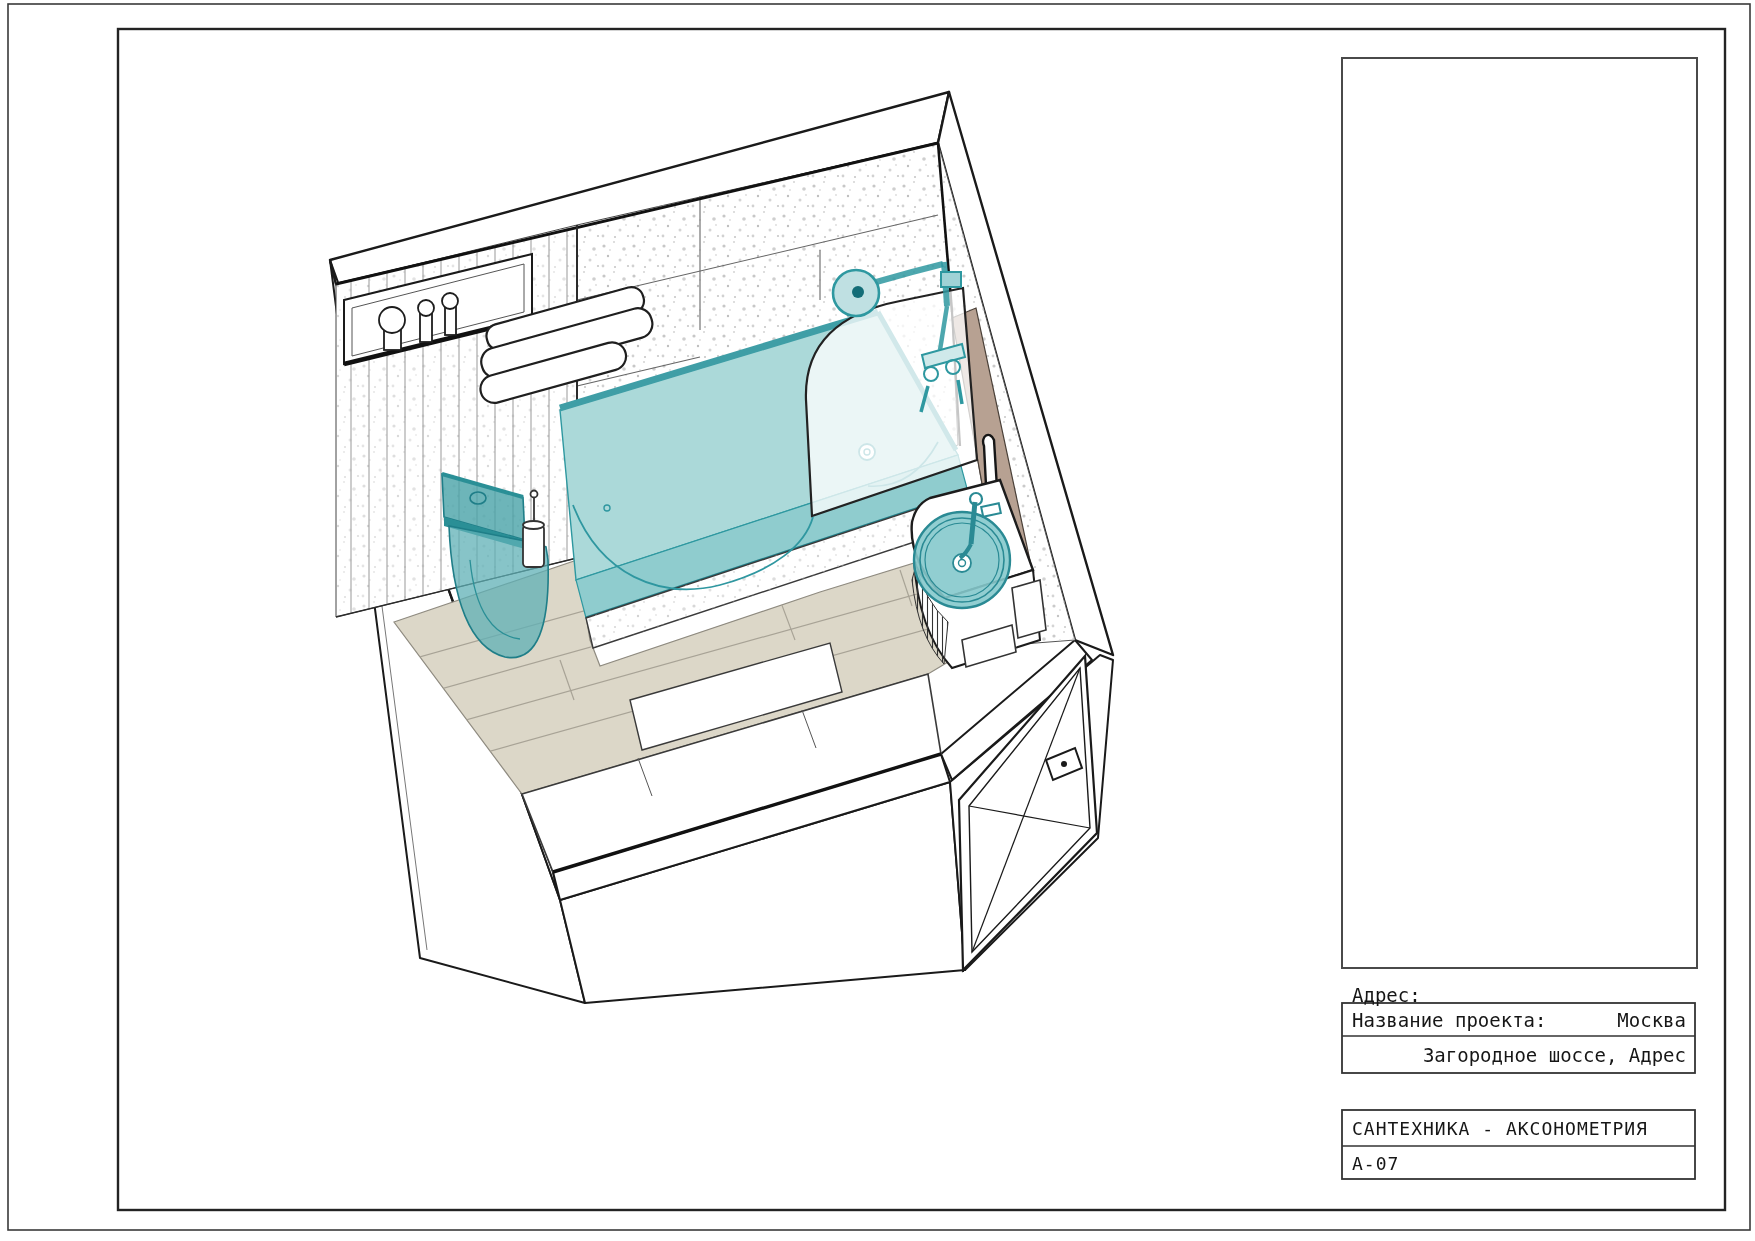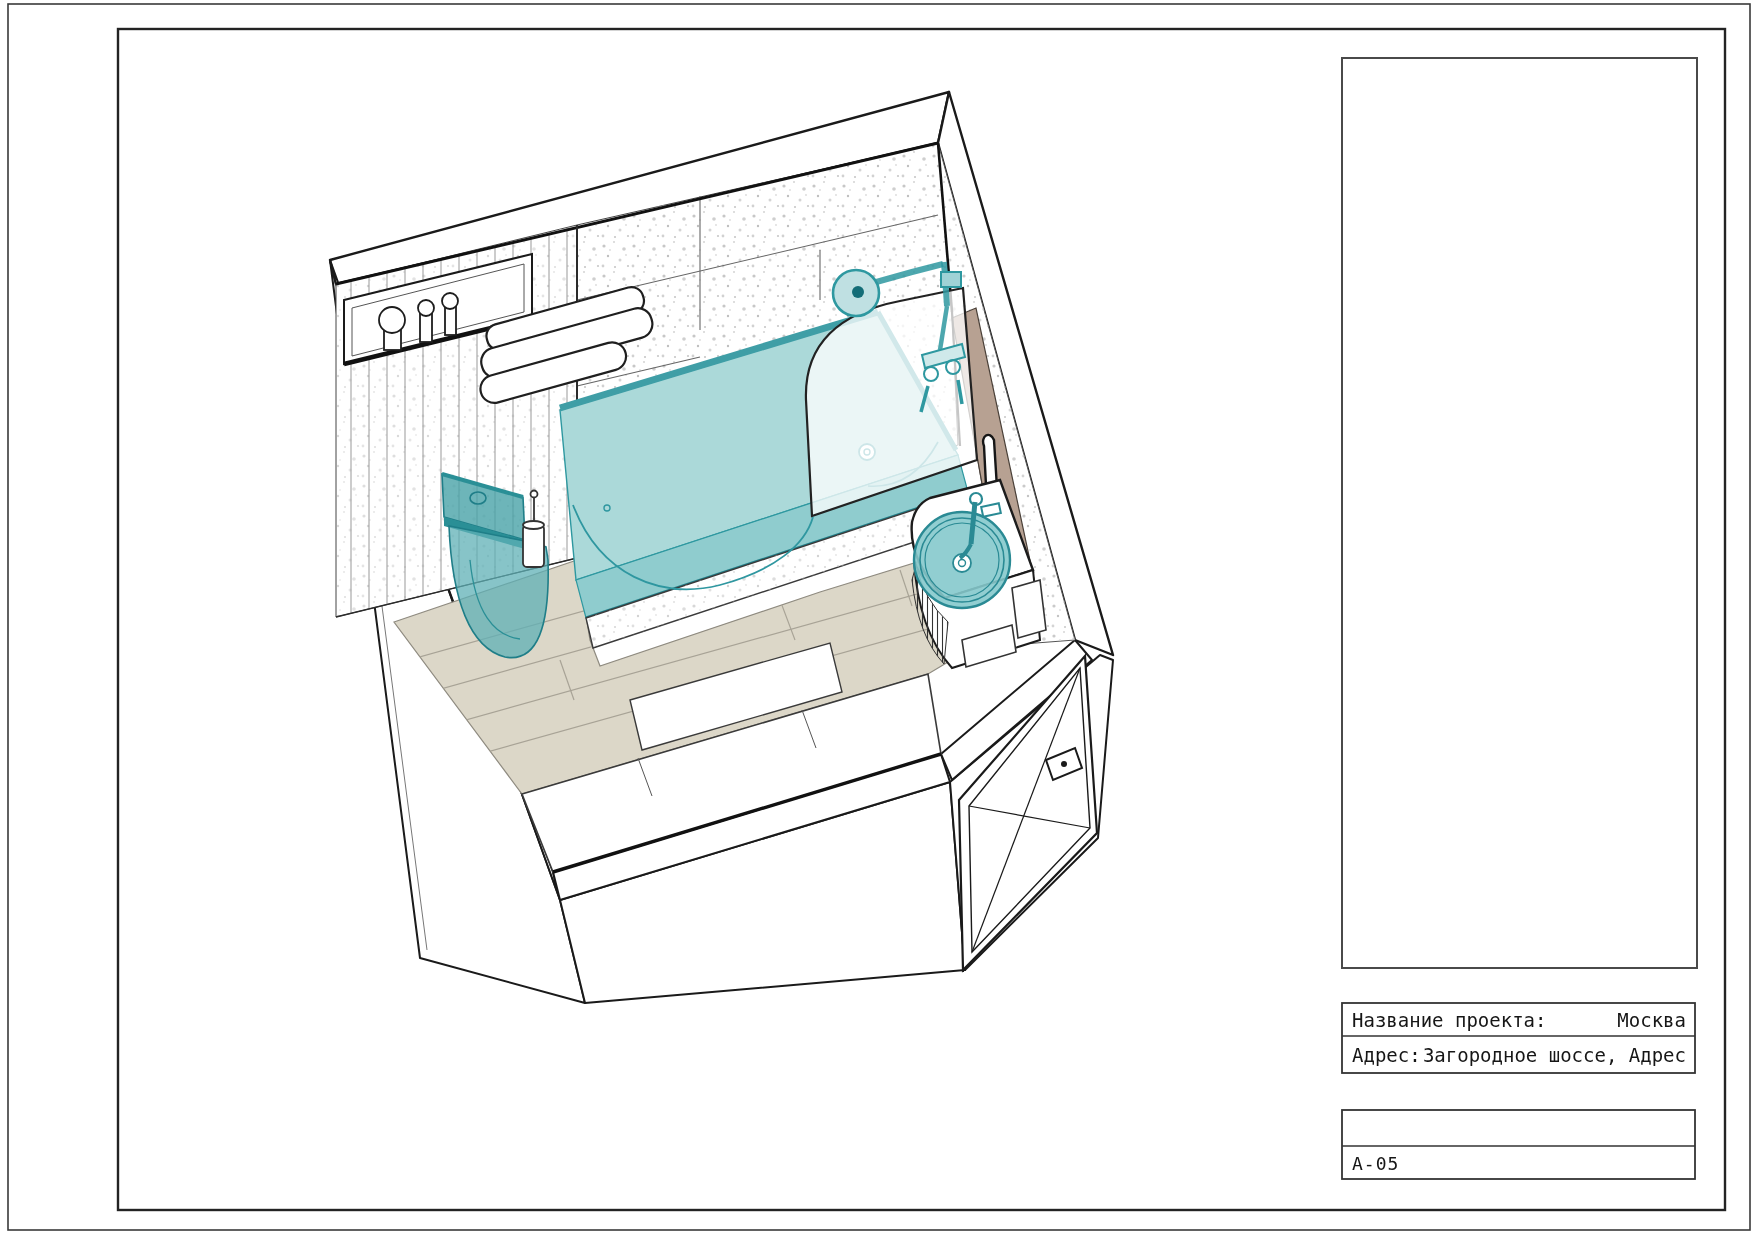--- a/index.html
+++ b/index.html
@@ -213,18 +213,19 @@
     <polygon points="969,806 1080,668 1090,828 972,952" stroke-width="1.4"></polygon>
     <line x1="1080" y1="668" x2="972" y2="952" stroke-width="1.2"></line>
     <line x1="969" y1="806" x2="1090" y2="828" stroke-width="1.2"></line>
     <polygon points="1046,760 1075,748 1082,768 1053,780" stroke-width="2"></polygon>
     <circle cx="1064" cy="764" r="3" fill="#1a1a1a" stroke="none"></circle>
   </g>
 </svg>
 
 <div class="txt lbl row1" style="left:1352px;top:1003px;width:240px;height:33px;">Название проекта:</div>
 <div class="txt val row1" style="left:1500px;top:1003px;width:186px;height:33px;">Москва</div>
-<div class="txt lbl row1" style="left:1352px;top:1037px;width:120px;height:36px;">Адрес:</div>
+<div class="txt lbl row1" style="left:1352px;top:977px;width:120px;height:36px;">Адрес:</div>
 <div class="txt val row1" style="left:1420px;top:1037px;width:266px;height:36px;">Загородное шоссе, Адрес</div>
 
-<div class="txt lbl stamp" style="left:1352px;top:1147px;width:335px;height:32px;">А-05</div>
+<div class="txt lbl stamp" style="left:1352px;top:1110px;width:335px;height:36px;">САНТЕХНИКА - АКСОНОМЕТРИЯ</div>
+<div class="txt lbl stamp" style="left:1352px;top:1147px;width:335px;height:32px;">А-07</div>
 
 </div>
 
 </body></html>

